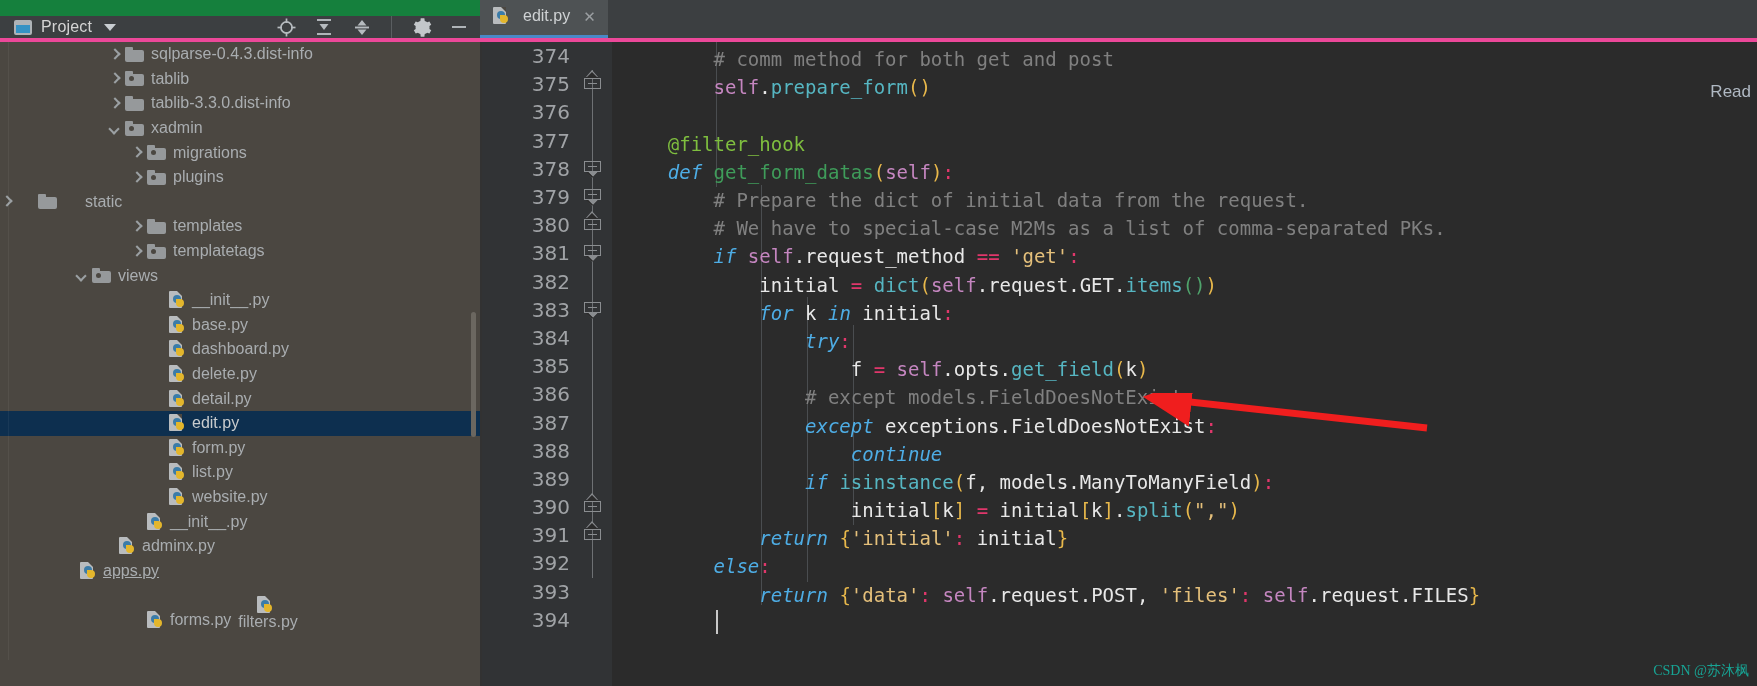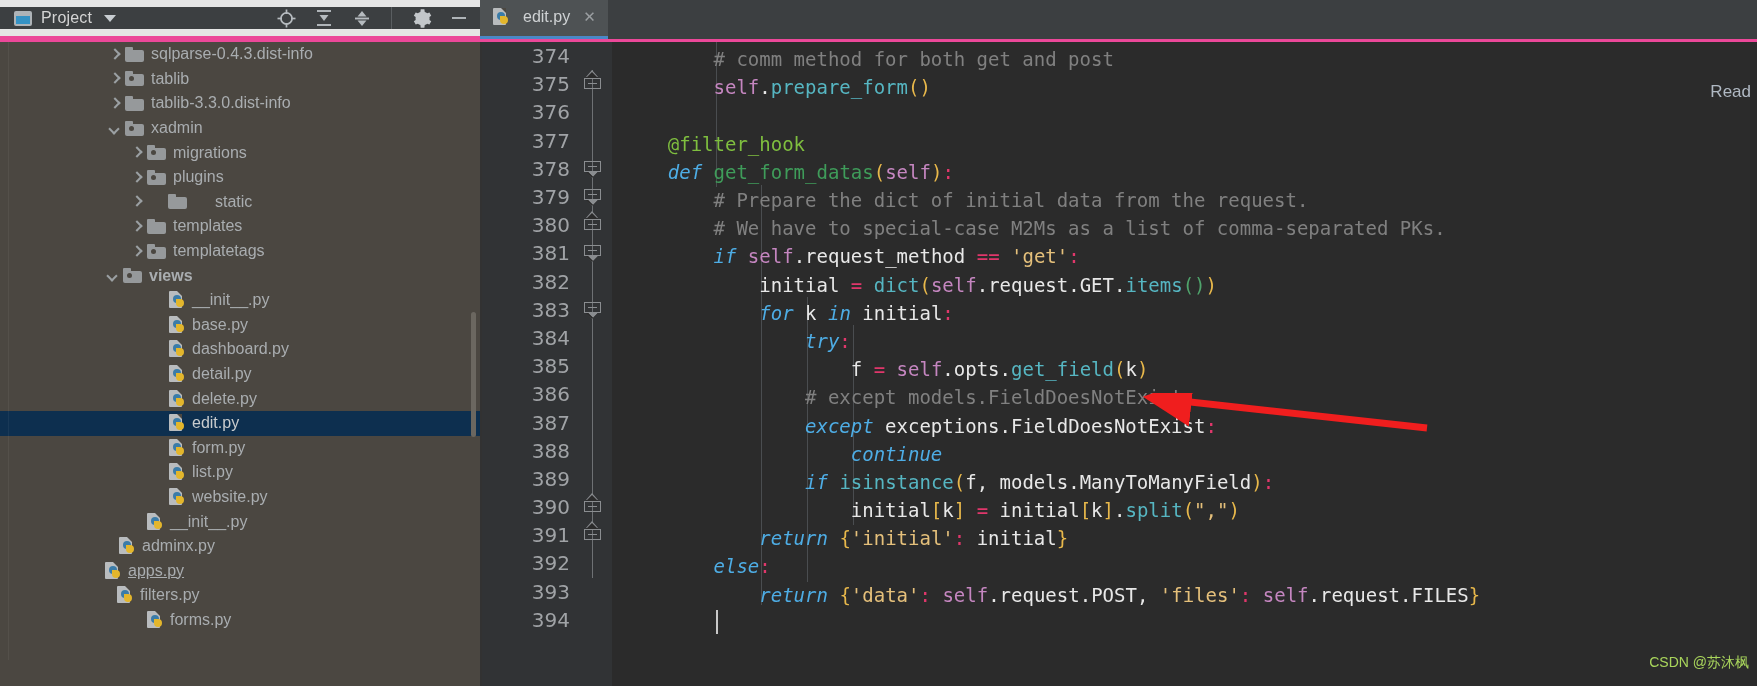--- a/index.html
+++ b/index.html
@@ -15,23 +15,23 @@
     display: flex;
     flex-direction: column;
     background: #3c3f41;
   }
 
   
   .topbar {
     height: 42px;
     min-height: 42px;
     display: flex;
-    align-items: center;
-    background: #e5e5e5;
-    border-bottom: 6px solid #ec4899;
+    align-items: flex-end;
+    background: #15803d;
+    border-bottom: 4px solid #ec4899;
   }
   .tool-window-header {
     width: 480px;
     min-width: 480px;
     display: flex;
     align-items: center;
     padding: 0 10px 0 14px;
     background: #3c3f41;
   }
   .twh-left { display: flex; align-items: center; gap: 9px; }
@@ -380,25 +380,25 @@
     position: absolute;
     top: 40px;
     right: 6px;
     color: #b0b9c3;
     font-size: 17px;
     font-family: "Liberation Sans", sans-serif;
   }
   .watermark {
     position: absolute;
     right: 8px;
-    bottom: 14px;
-    color: #bef264;
+    bottom: 6px;
+    color: #14b8a6;
     font-size: 14px;
     opacity: .85;
-    font-family: Liberation Sans, sans-serif;
+    font-family: Liberation Serif, serif;
   }
   .bottom-strip {
     position:absolute; left:0; right:0; bottom:0; height:26px;
     background:#4b4741;
   }
 </style>
 </head>
 <body>
 
 <div id="app">
@@ -512,21 +512,21 @@
           </div>
           <div class="tree-row" style="padding-left: 130px;">
             <span class="arrow closed"></span>
             <span class="ico-folder src">
               <span class="f-body"></span>
               <span class="f-tab"></span>
               <span class="f-dot"></span>
             </span>
             <span class="tree-label">plugins</span>
           </div>
-          <div class="tree-row" style="padding-left: 130px; gap: 21px;">
+          <div class="tree-row" style=" gap: 21px;">
             <span class="arrow closed"></span>
             <span class="ico-folder">
               <span class="f-body"></span>
               <span class="f-tab"></span>
             </span>
             <span class="tree-label">static</span>
           </div>
           <div class="tree-row" style="padding-left: 130px;">
             <span class="arrow closed"></span>
             <span class="ico-folder">
@@ -537,21 +537,21 @@
           </div>
           <div class="tree-row" style="padding-left: 130px;">
             <span class="arrow closed"></span>
             <span class="ico-folder src">
               <span class="f-body"></span>
               <span class="f-tab"></span>
               <span class="f-dot"></span>
             </span>
             <span class="tree-label">templatetags</span>
           </div>
-          <div class="tree-row" style="padding-left: 106px; font-weight: bold;">
+          <div class="tree-row" style="padding-left: 75px;">
             <span class="arrow open"></span>
             <span class="ico-folder src">
               <span class="f-body"></span>
               <span class="f-tab"></span>
               <span class="f-dot"></span>
             </span>
             <span class="tree-label">views</span>
           </div>
           <div class="tree-row" style="padding-left: 152px;">
             <span class="arrow none"></span>
@@ -580,95 +580,95 @@
             </span>
             <span class="tree-label">dashboard.py</span>
           </div>
           <div class="tree-row" style="padding-left: 152px;">
             <span class="arrow none"></span>
             <span class="ico-py">
               <span class="page"></span>
               <span class="snake-b"></span>
               <span class="snake-y"></span>
             </span>
+            <span class="tree-label">delete.py</span>
+          </div>
+          <div class="tree-row" style="padding-left: 152px;">
+            <span class="arrow none"></span>
+            <span class="ico-py">
+              <span class="page"></span>
+              <span class="snake-b"></span>
+              <span class="snake-y"></span>
+            </span>
             <span class="tree-label">detail.py</span>
           </div>
+          <div class="tree-row selected" style="padding-left: 152px;">
+            <span class="arrow none"></span>
+            <span class="ico-py">
+              <span class="page"></span>
+              <span class="snake-b"></span>
+              <span class="snake-y"></span>
+            </span>
+            <span class="tree-label">edit.py</span>
+          </div>
           <div class="tree-row" style="padding-left: 152px;">
             <span class="arrow none"></span>
             <span class="ico-py">
               <span class="page"></span>
               <span class="snake-b"></span>
               <span class="snake-y"></span>
             </span>
-            <span class="tree-label">delete.py</span>
-          </div>
-          <div class="tree-row selected" style="padding-left: 152px;">
-            <span class="arrow none"></span>
-            <span class="ico-py">
-              <span class="page"></span>
-              <span class="snake-b"></span>
-              <span class="snake-y"></span>
-            </span>
-            <span class="tree-label">edit.py</span>
+            <span class="tree-label">form.py</span>
           </div>
           <div class="tree-row" style="padding-left: 152px;">
             <span class="arrow none"></span>
             <span class="ico-py">
               <span class="page"></span>
               <span class="snake-b"></span>
               <span class="snake-y"></span>
             </span>
-            <span class="tree-label">form.py</span>
+            <span class="tree-label">list.py</span>
           </div>
           <div class="tree-row" style="padding-left: 152px;">
             <span class="arrow none"></span>
             <span class="ico-py">
               <span class="page"></span>
               <span class="snake-b"></span>
               <span class="snake-y"></span>
             </span>
-            <span class="tree-label">list.py</span>
-          </div>
-          <div class="tree-row" style="padding-left: 152px;">
-            <span class="arrow none"></span>
-            <span class="ico-py">
-              <span class="page"></span>
-              <span class="snake-b"></span>
-              <span class="snake-y"></span>
-            </span>
             <span class="tree-label">website.py</span>
           </div>
           <div class="tree-row" style="padding-left: 130px;">
             <span class="arrow none"></span>
             <span class="ico-py">
               <span class="page"></span>
               <span class="snake-b"></span>
               <span class="snake-y"></span>
             </span>
             <span class="tree-label">__init__.py</span>
           </div>
           <div class="tree-row" style="padding-left: 102px;">
             <span class="arrow none"></span>
             <span class="ico-py">
               <span class="page"></span>
               <span class="snake-b"></span>
               <span class="snake-y"></span>
             </span>
             <span class="tree-label">adminx.py</span>
           </div>
-          <div class="tree-row" style="padding-left: 88px; text-decoration: underline;">
+          <div class="tree-row" style="padding-left: 63px; text-decoration: underline;">
             <span class="arrow none"></span>
             <span class="ico-py">
               <span class="page"></span>
               <span class="snake-b"></span>
               <span class="snake-y"></span>
             </span>
             <span class="tree-label">apps.py</span>
           </div>
-          <div class="tree-row" style="padding-left: 100px;">
+          <div class="tree-row" style="padding-left: 62px; flex-direction: column;">
             <span class="arrow none"></span>
             <span class="ico-py">
               <span class="page"></span>
               <span class="snake-b"></span>
               <span class="snake-y"></span>
             </span>
             <span class="tree-label">filters.py</span>
           </div>
           <div class="tree-row" style="padding-left: 130px;">
             <span class="arrow none"></span>

